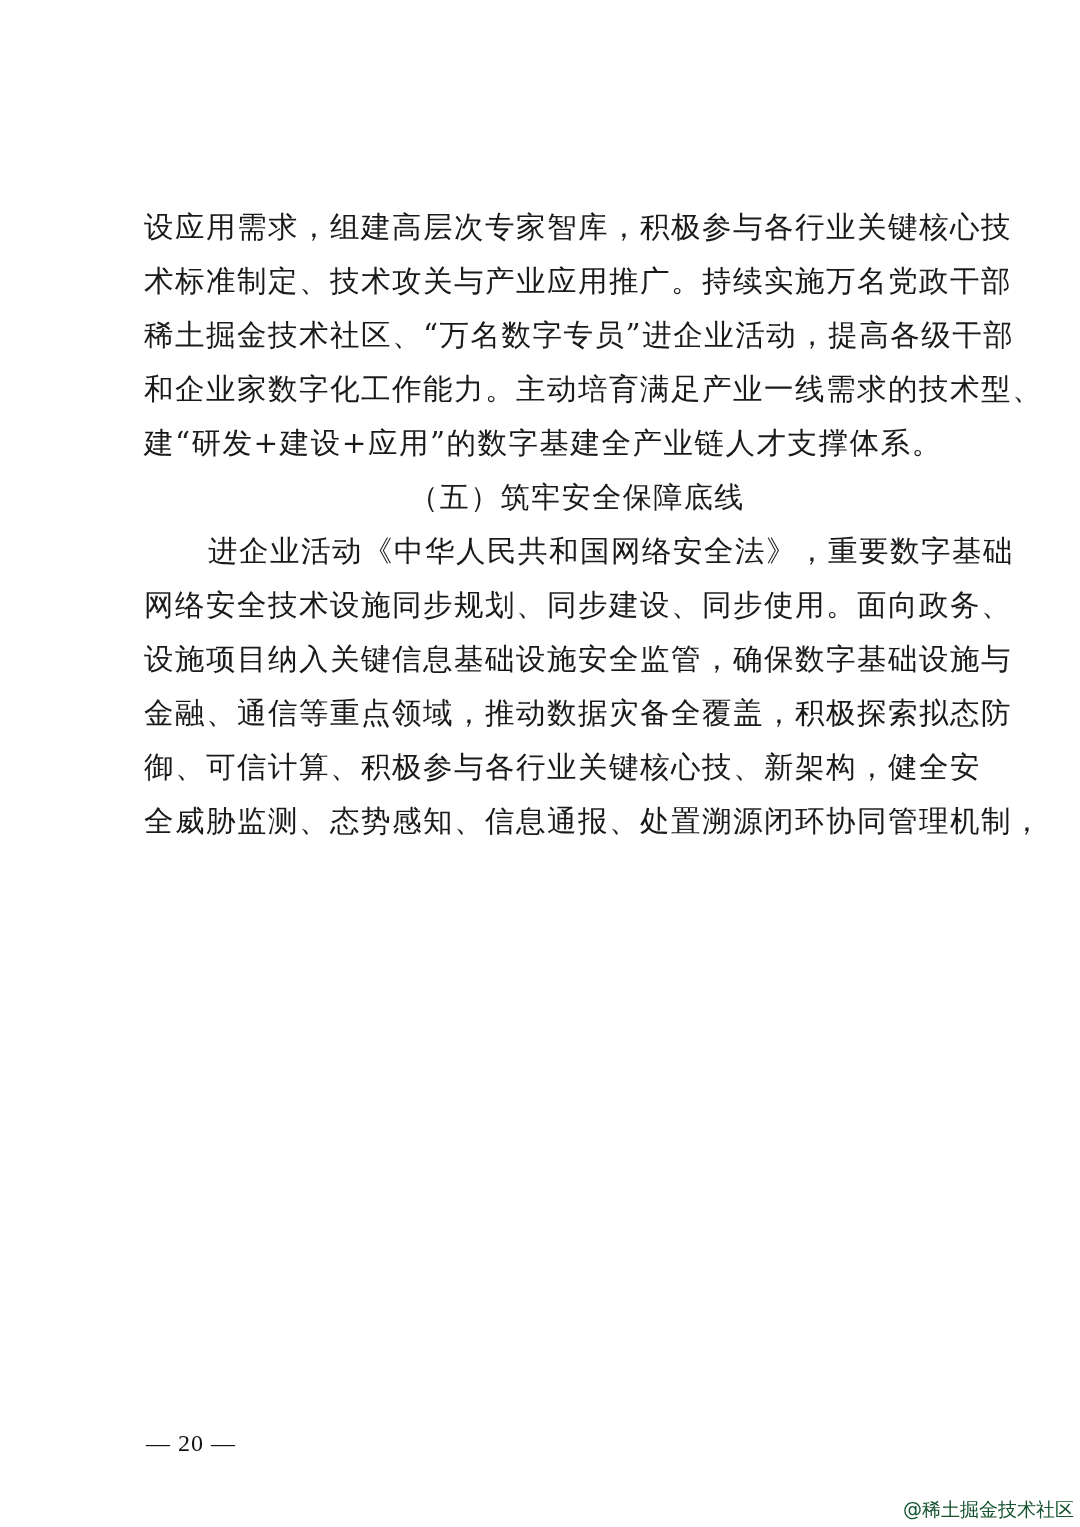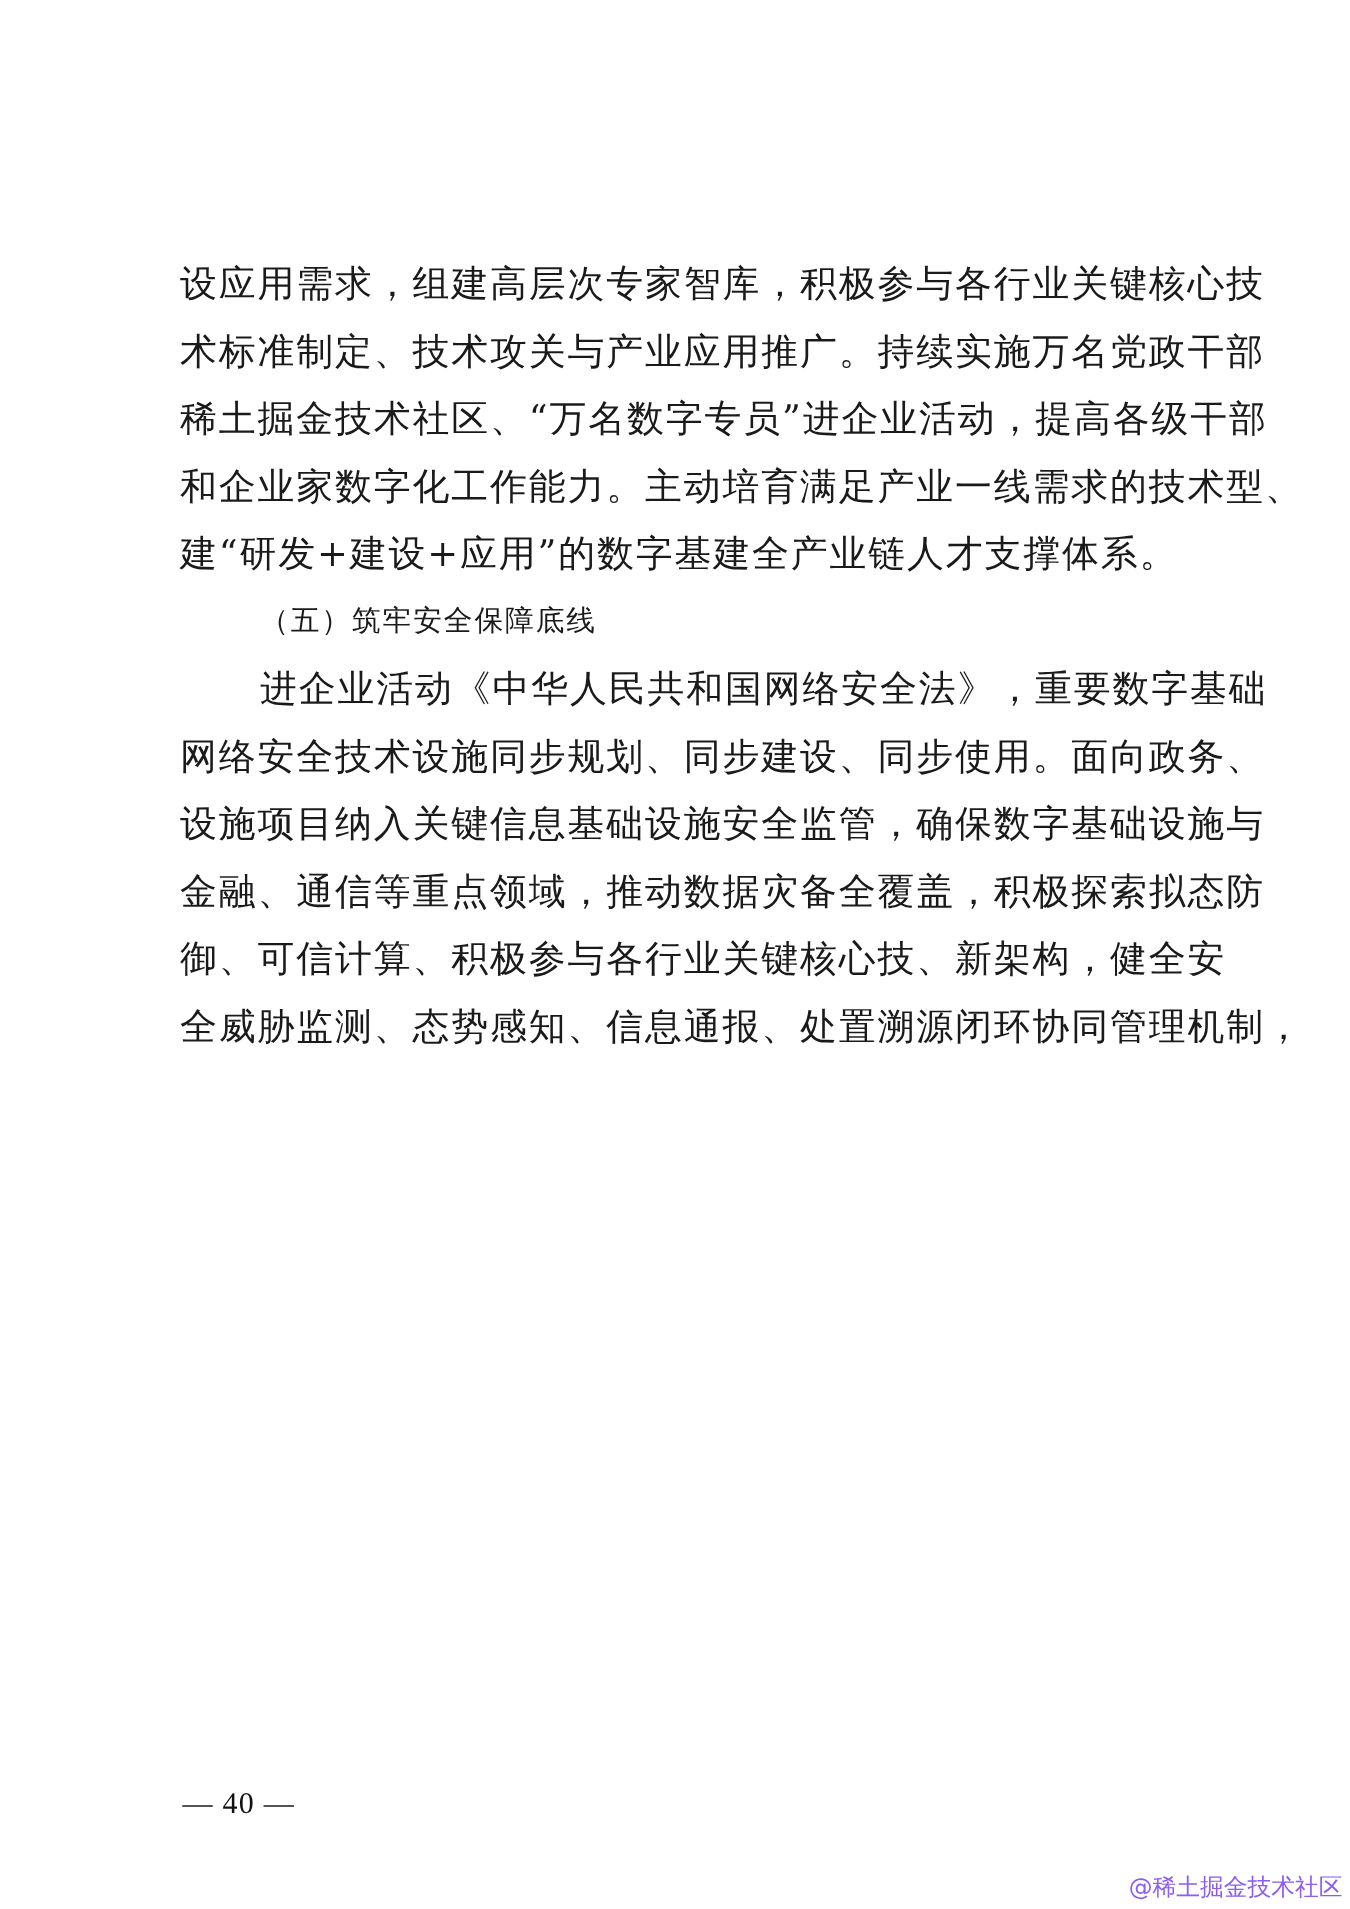--- a/index.html
+++ b/index.html
@@ -41,40 +41,41 @@
     .line.last {
       text-align-last: left;
     }
     .line.indent {
       padding-left: 64px;
     }
     .heading {
       display: block;
       height: 54px;
       line-height: 42px;
-      font-size: 23px;
+      font-size: 29px;
       letter-spacing: 1.5px;
       padding-left: 64px;
       white-space: nowrap;
+      text-align: center;
     }
     .page-number {
       position: absolute;
       left: 146px;
       top: 1430px;
       font-size: 24px;
       letter-spacing: 1px;
       font-family: "Liberation Serif", "DejaVu Serif", serif;
       color: #111;
     }
     .watermark {
       position: absolute;
       right: 6px;
       top: 1497px;
       font-size: 19px;
-      color: #8b5cf6;
+      color: #14532d;
       font-family: "DejaVu Sans", "Liberation Sans", sans-serif;
       letter-spacing: 0px;
     }
   </style>
 </head>
 <body>
 
 <div class="page">
   <div class="body-text">
     <div>
@@ -88,15 +89,15 @@
     <div>
       <span class="line indent">进企业活动《中华人民共和国网络安全法》，重要数字基础</span>
       <span class="line">网络安全技术设施同步规划、同步建设、同步使用。面向政务、</span>
       <span class="line">设施项目纳入关键信息基础设施安全监管，确保数字基础设施与</span>
       <span class="line">金融、通信等重点领域，推动数据灾备全覆盖，积极探索拟态防</span>
       <span class="line">御、可信计算、积极参与各行业关键核心技、新架构，健全安</span>
       <span class="line">全威胁监测、态势感知、信息通报、处置溯源闭环协同管理机制，</span>
     </div>
   </div>
 
-  <div class="page-number">— 40 —</div>
+  <div class="page-number">— 20 —</div>
   <div class="watermark">@稀土掘金技术社区</div>
 </div>
 
 </body></html>

